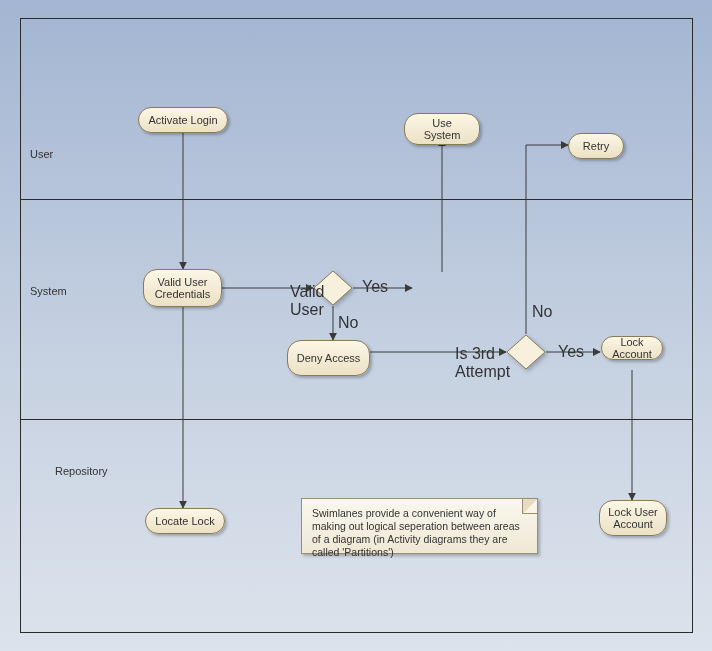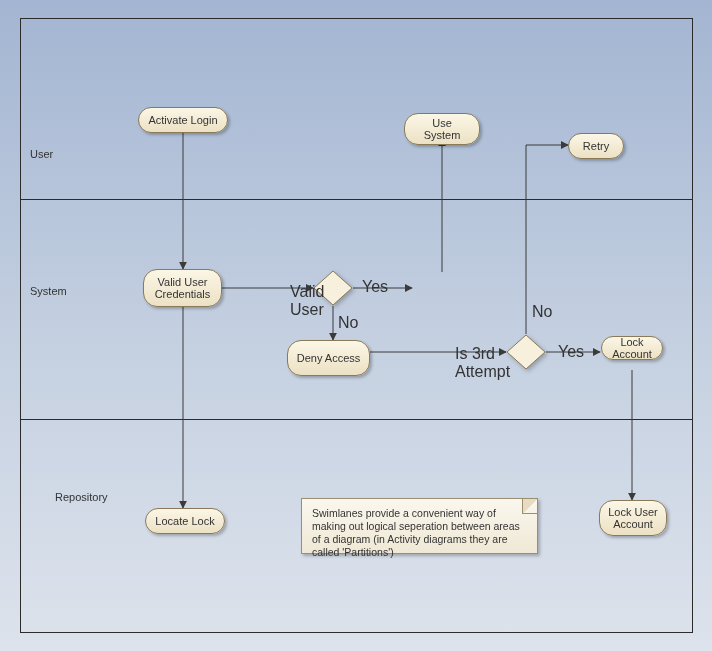--- a/index.html
+++ b/index.html
@@ -108,21 +108,21 @@
 
 <div class="canvas">
 
   <div class="swimlane-frame">
     <div class="lane-sep" style="top:180px;"></div>
     <div class="lane-sep" style="top:400px;"></div>
   </div>
 
   <div class="lane-label" style="left:30px; top:148px;">User</div>
   <div class="lane-label" style="left:30px; top:285px;">System</div>
-  <div class="lane-label" style="left:30px; top:491px;padding-left:25px;">Repository</div>
+  <div class="lane-label" style="left:30px; top:465px;padding-left:25px;">Repository</div>
 
   <svg class="edges">
     <defs>
       <marker id="arrow" viewBox="0 0 10 10" refX="9" refY="5" markerWidth="8" markerHeight="8" orient="auto-start-reverse">
         <path d="M 0 0 L 10 5 L 0 10 z" fill="#3b3b3b"></path>
       </marker>
     </defs>
 
     <path d="M 183 133 L 183 269" stroke="#3b3b3b" fill="none" marker-end="url(#arrow)"></path>
 

